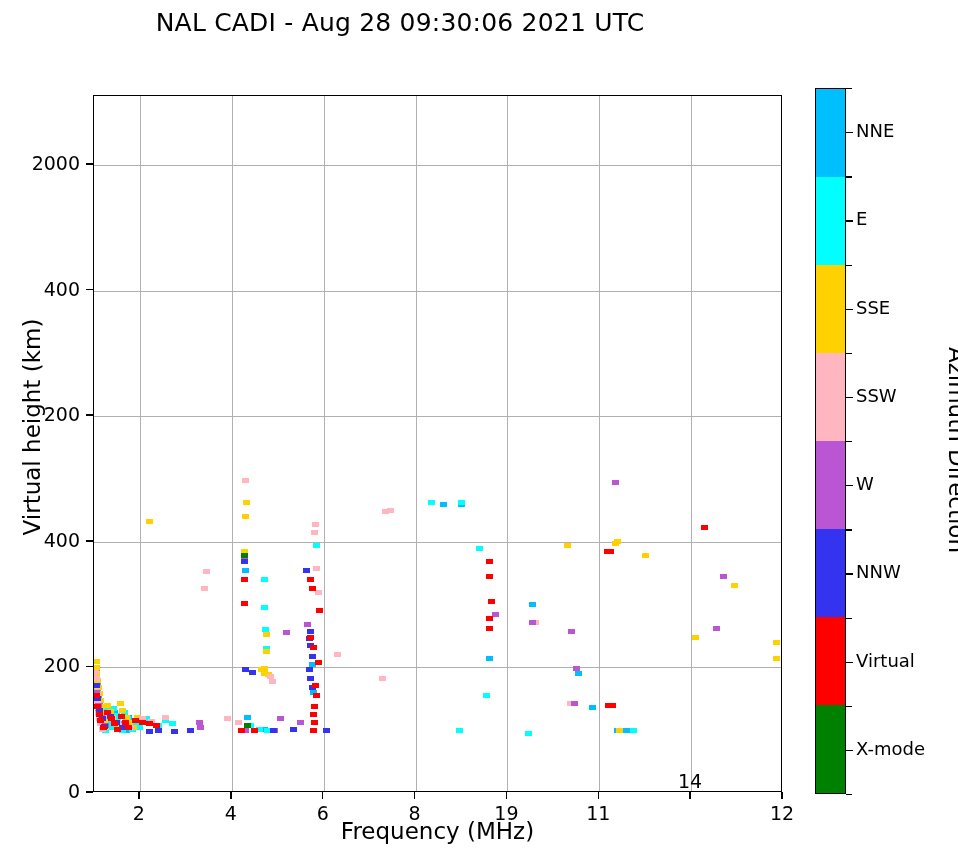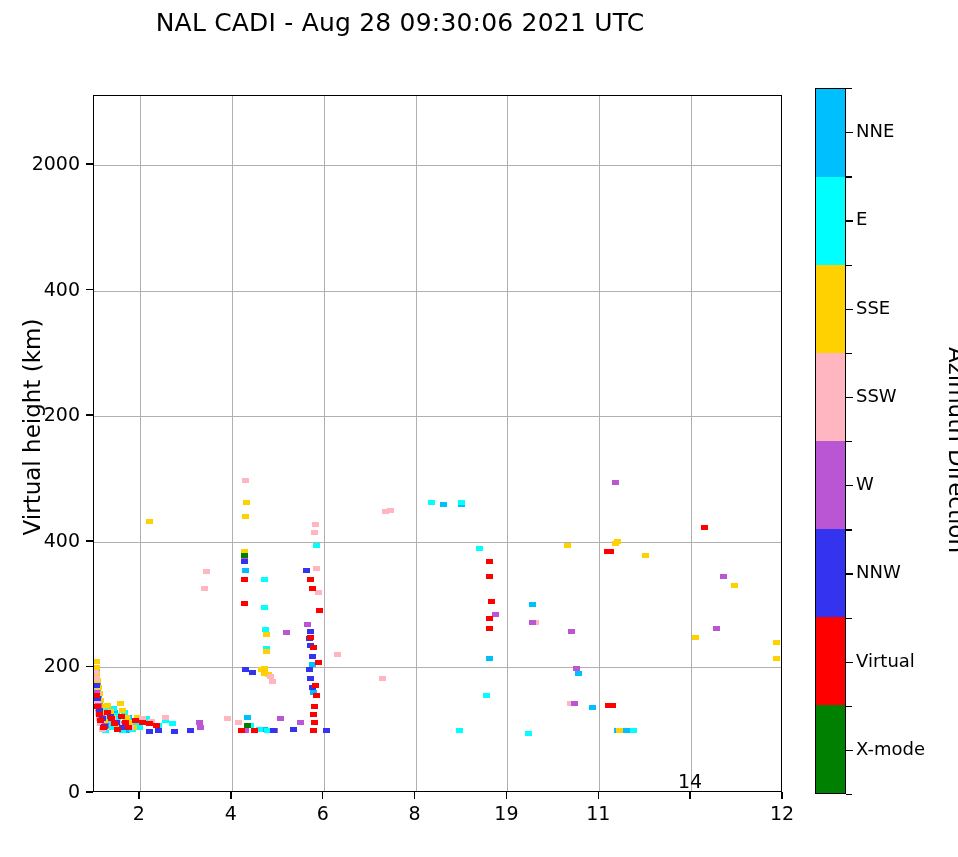--- a/index.html
+++ b/index.html
@@ -416,20 +416,21 @@
         <div class="mark" style="left: 513.3px; top: 452.7px; width: 7px; height: 5px; background: rgb(255, 0, 0);"></div>
         <div class="mark" style="left: 511px; top: 606.6px; width: 7px; height: 5px; background: rgb(255, 0, 0);"></div>
         <div class="mark" style="left: 514.6px; top: 606.6px; width: 7px; height: 5px; background: rgb(255, 0, 0);"></div>
         <div class="mark" style="left: 607.4px; top: 428.9px; width: 7px; height: 5px; background: rgb(255, 0, 0);"></div>
         <div class="mark" style="left: 147.2px; top: 457.1px; width: 7px; height: 5px; background: rgb(0, 128, 0);"></div>
         <div class="mark" style="left: 150.4px; top: 626.7px; width: 7px; height: 5px; background: rgb(0, 128, 0);"></div>
       </div>
   </div>
 
   <div id="yaxis-label">Virtual height (km)</div>
+  <div id="xaxis-label">Frequency (MHz)</div>
 
   <div id="colorbar">
       <div class="cb-band" style="height: 12.5%; background: rgb(0, 191, 255);"></div>
       <div class="cb-band" style="height: 12.5%; background: rgb(0, 255, 255);"></div>
       <div class="cb-band" style="height: 12.5%; background: rgb(255, 209, 0);"></div>
       <div class="cb-band" style="height: 12.5%; background: rgb(255, 182, 193);"></div>
       <div class="cb-band" style="height: 12.5%; background: rgb(186, 85, 211);"></div>
       <div class="cb-band" style="height: 12.5%; background: rgb(51, 51, 240);"></div>
       <div class="cb-band" style="height: 12.5%; background: rgb(255, 0, 0);"></div>
       <div class="cb-band" style="height: 12.5%; background: rgb(0, 128, 0);"></div>

